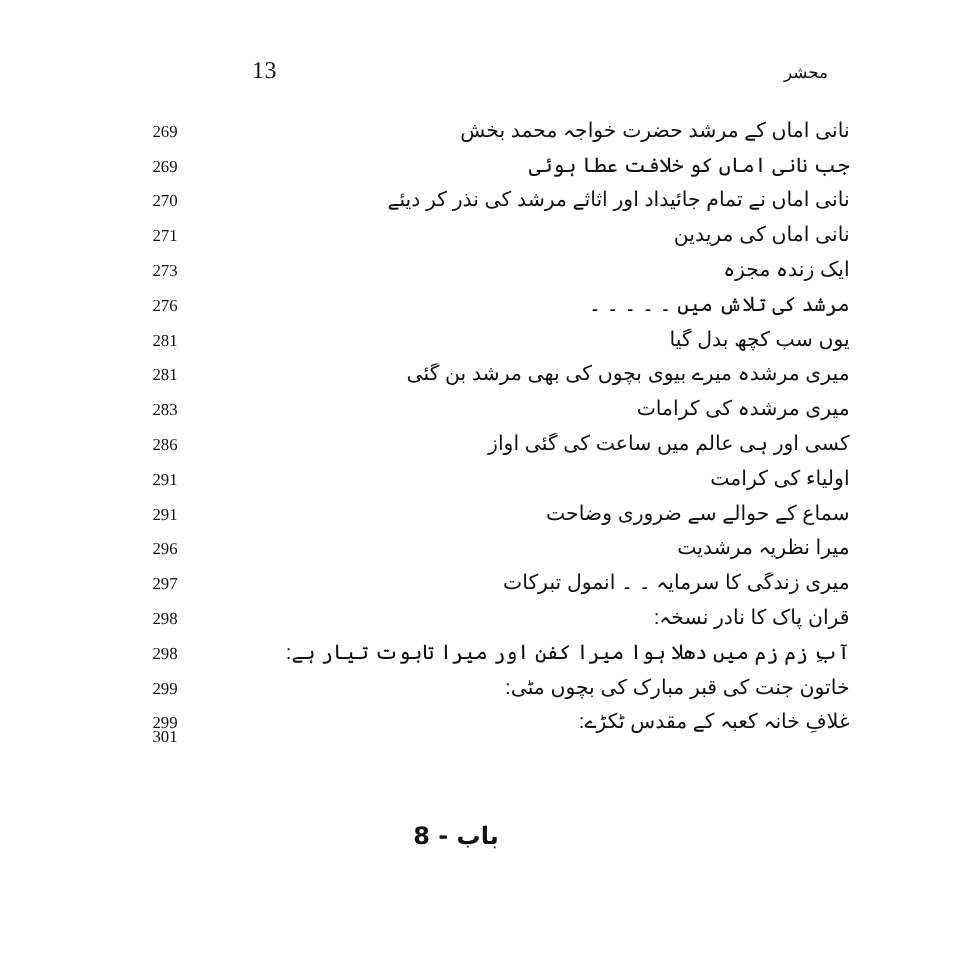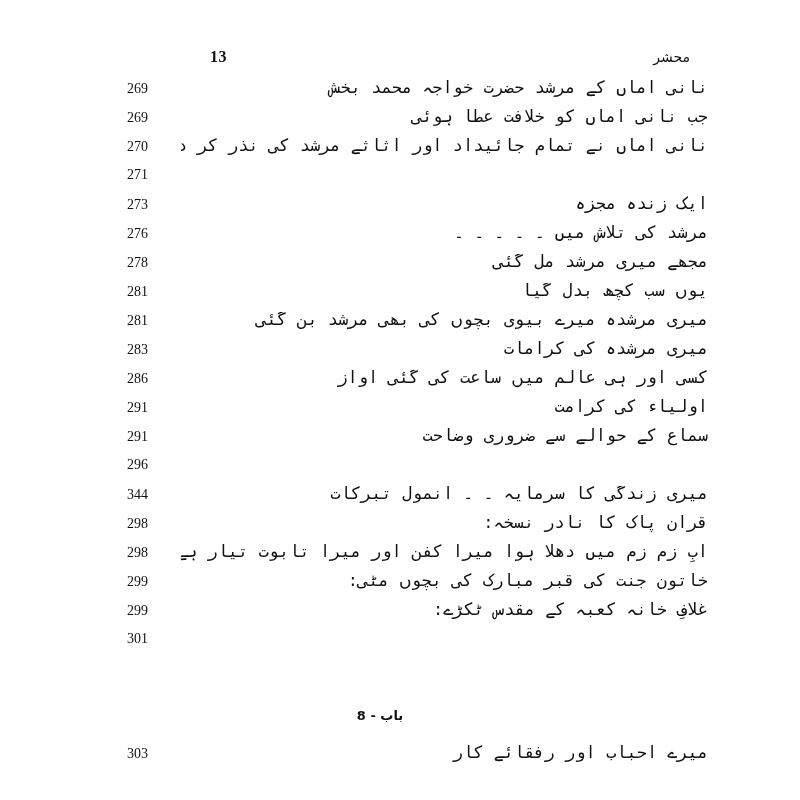--- a/index.html
+++ b/index.html
@@ -23,22 +23,22 @@
     padding: 40px 70px 40px 70px;
   }
   .page-header {
     display: flex;
     flex-direction: row;
     align-items: baseline;
     justify-content: space-between;
     margin: 8px 40px 14px 140px;
   }
   .folio {
-    font-size: 16px;
-    font-weight: bold;
+    font-size: 20px;
+    font-weight: normal;
     color: #111;
     letter-spacing: 0.5px;
   }
   .header-title {
     font-size: 14px;
     color: #111;
     direction: rtl;
     font-family: "DejaVu Sans", sans-serif;
     line-height: 1;
   }
@@ -66,32 +66,33 @@
     padding-right: 6px;
     box-sizing: border-box;
   }
   .toc-title-cell {
     flex: 1 1 auto;
     text-align: right;
     direction: rtl;
     font-size: 17px;
     line-height: 1.1;
     color: #111;
-    font-family: Liberation Mono, monospace;
+    font-family: Liberation Sans, sans-serif;
     white-space: nowrap;
     overflow: hidden;
     padding-right: 22px;
     box-sizing: border-box;
+    margin-top: 15px;
   }
   .section-break {
     height: 30px;
   }
   .chapter-heading {
     text-align: center;
-    font-size: 13px;
+    font-size: 20px;
     font-weight: bold;
     color: #111;
     direction: rtl;
     font-family: "DejaVu Sans", sans-serif;
     margin: 18px 0 22px 0;
     padding-right: 40px;
   }
 </style>
 </head>
 <body>
@@ -111,32 +112,29 @@
     <li class="toc-row">
       <span class="toc-page">269</span>
       <span class="toc-title-cell">جب نانی اماں کو خلافت عطا ہوئی</span>
     </li>
     <li class="toc-row">
       <span class="toc-page">270</span>
       <span class="toc-title-cell">نانی اماں نے تمام جائیداد اور اثاثے مرشد کی نذر کر دیئے</span>
     </li>
     <li class="toc-row">
       <span class="toc-page">271</span>
+      <span class="toc-title-cell">نانی اماں کی مریدین</span>
     </li>
     <li class="toc-row">
       <span class="toc-page">273</span>
       <span class="toc-title-cell">ایک زندہ مجزہ</span>
     </li>
     <li class="toc-row">
       <span class="toc-page">276</span>
       <span class="toc-title-cell">مرشد کی تلاش میں ۔ ۔ ۔ ۔ ۔</span>
-    </li>
-    <li class="toc-row">
-      <span class="toc-page">278</span>
-      <span class="toc-title-cell">مجھے میری مرشد مل گئی</span>
     </li>
     <li class="toc-row">
       <span class="toc-page">281</span>
       <span class="toc-title-cell">یوں سب کچھ بدل گیا</span>
     </li>
     <li class="toc-row">
       <span class="toc-page">281</span>
       <span class="toc-title-cell">میری مرشدہ میرے بیوی بچوں کی بھی مرشد بن گئی</span>
     </li>
     <li class="toc-row">
@@ -150,23 +148,24 @@
     <li class="toc-row">
       <span class="toc-page">291</span>
       <span class="toc-title-cell">اولیاء کی کرامت</span>
     </li>
     <li class="toc-row">
       <span class="toc-page">291</span>
       <span class="toc-title-cell">سماع کے حوالے سے ضروری وضاحت</span>
     </li>
     <li class="toc-row">
       <span class="toc-page">296</span>
+      <span class="toc-title-cell">میرا نظریہ مرشدیت</span>
     </li>
     <li class="toc-row">
-      <span class="toc-page">344</span>
+      <span class="toc-page">297</span>
       <span class="toc-title-cell">میری زندگی کا سرمایہ ۔ ۔ انمول تبرکات</span>
     </li>
     <li class="toc-row">
       <span class="toc-page">298</span>
       <span class="toc-title-cell">قرآن پاک کا نادر نسخہ:</span>
     </li>
     <li class="toc-row">
       <span class="toc-page">298</span>
       <span class="toc-title-cell">آبِ زم زم میں دھلا ہوا میرا کفن اور میرا تابوت تیار ہے:</span>
     </li>
@@ -180,20 +179,14 @@
     </li>
     <li class="toc-row">
       <span class="toc-page">301</span>
     </li>
   </ul>
 
   <div class="section-break"></div>
 
   <div class="chapter-heading">باب - 8</div>
 
-  <ul class="toc">
-    <li class="toc-row">
-      <span class="toc-page">303</span>
-      <span class="toc-title-cell">میرے احباب اور رفقائے کار</span>
-    </li>
-  </ul>
 
 </div>
 
 </body></html>

